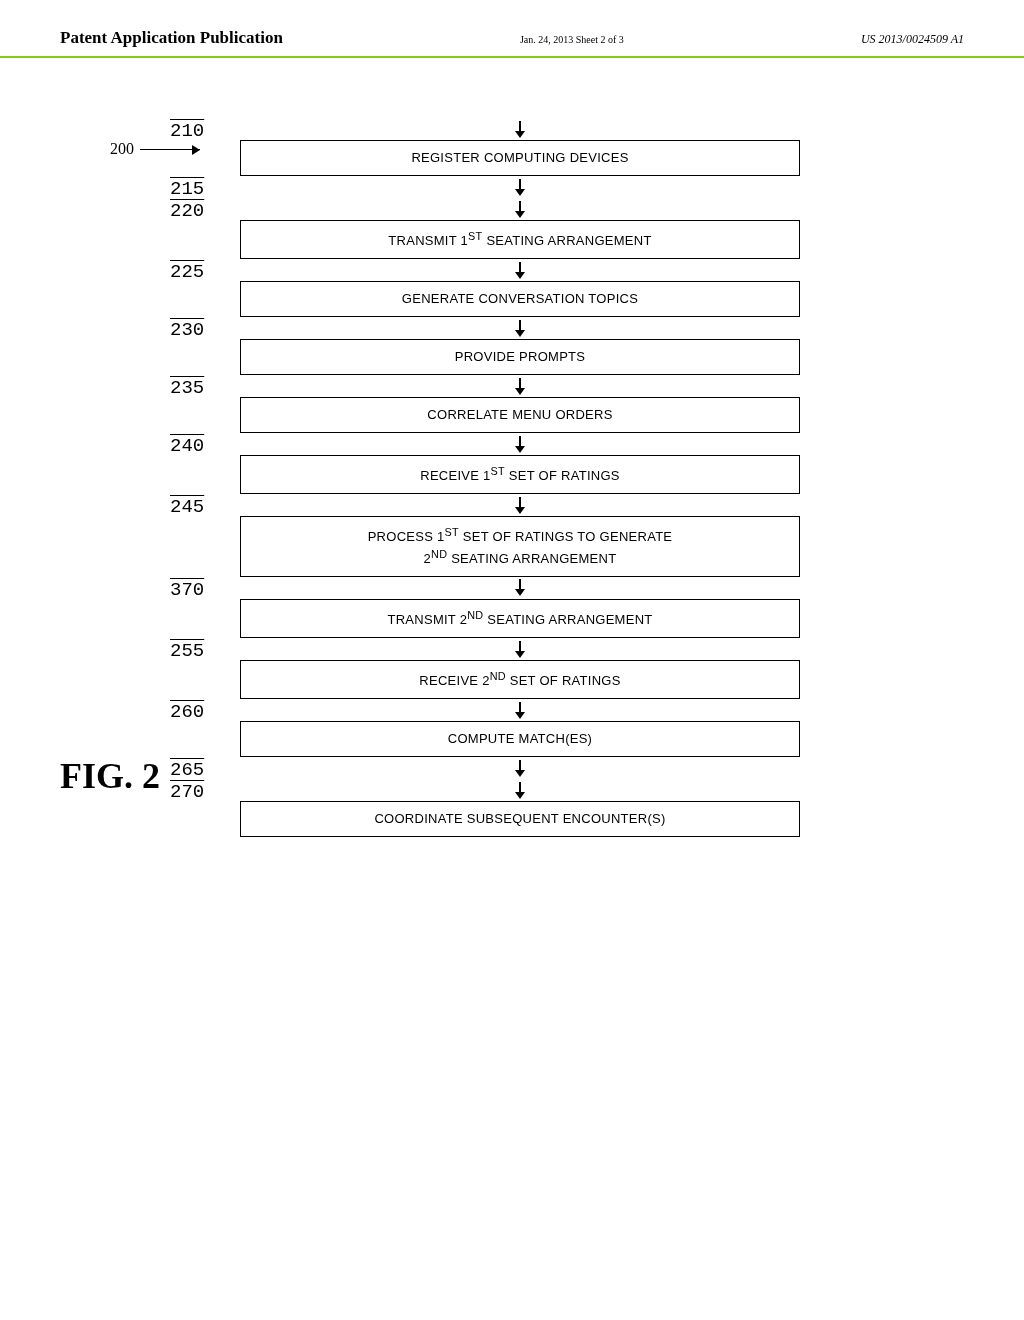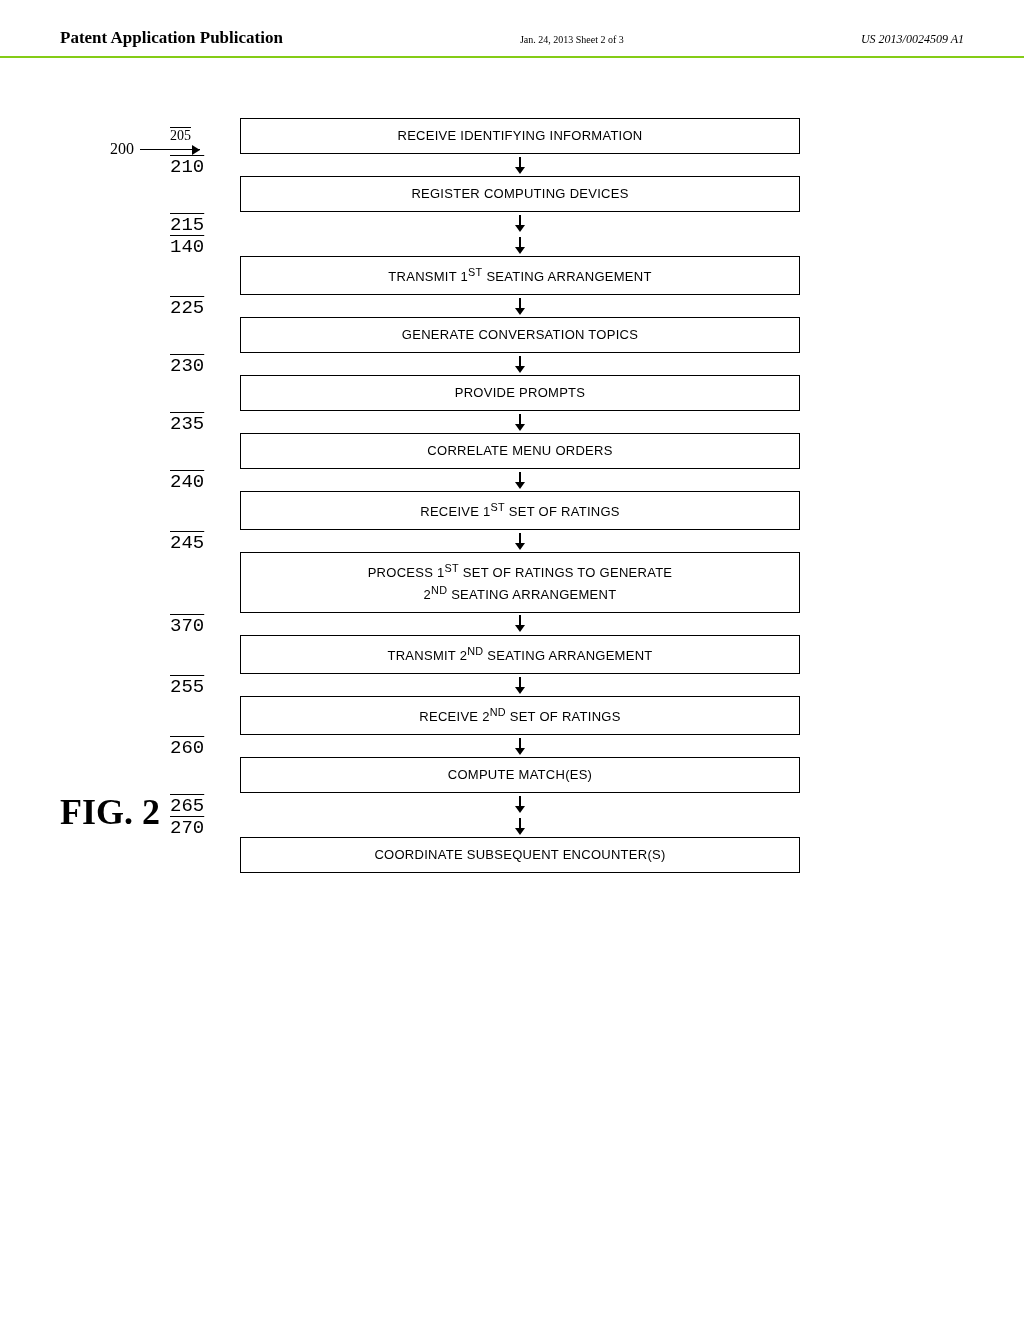--- a/index.html
+++ b/index.html
@@ -178,26 +178,20 @@
 
 <div class="main">
 
   <div class="flowchart-container">
 
     <div class="label-200">
       <span class="label-200-text">200</span>
       <span class="arrow-200"></span>
     </div>
 
-    <div class="flow-step">
-      <span class="step-label">205</span>
-      <div class="step-box">
-        <span class="step-box-text">RECEIVE IDENTIFYING INFORMATION</span>
-      </div>
-    </div>
 
     <div class="connector">
       <span class="connector-label">210</span>
       <div class="connector-arrow">
         <div class="v-line" style="height:10px; flex:none;"></div>
         <div class="arrow-down"></div>
       </div>
     </div>
 
     <div class="flow-step">
@@ -209,21 +203,21 @@
     <div class="connector">
       <span class="connector-label">215</span>
       <div class="connector-arrow">
         <div class="v-line" style="height:10px; flex:none;"></div>
         <div class="arrow-down"></div>
       </div>
     </div>
 
 
     <div class="connector">
-      <span class="connector-label">140</span>
+      <span class="connector-label">220</span>
       <div class="connector-arrow">
         <div class="v-line" style="height:10px; flex:none;"></div>
         <div class="arrow-down"></div>
       </div>
     </div>
 
     <div class="flow-step">
       <div class="step-box">
         <span class="step-box-text">TRANSMIT 1<sup>ST</sup> SEATING ARRANGEMENT</span>
       </div>

